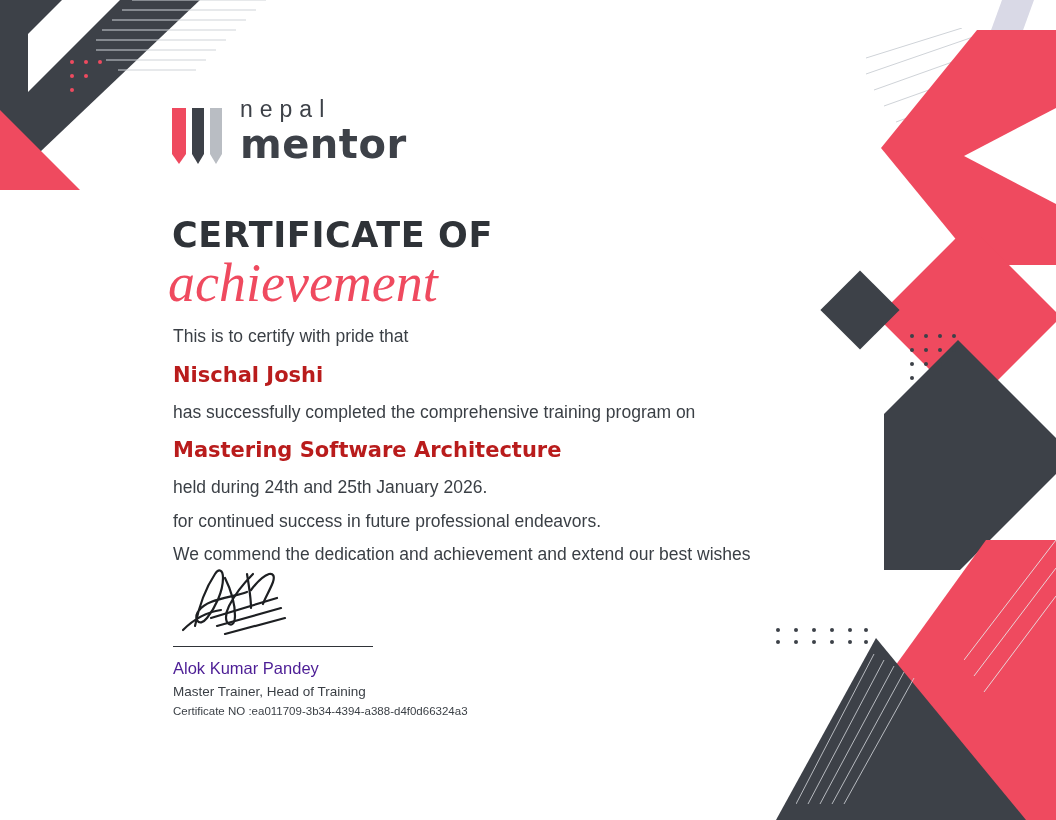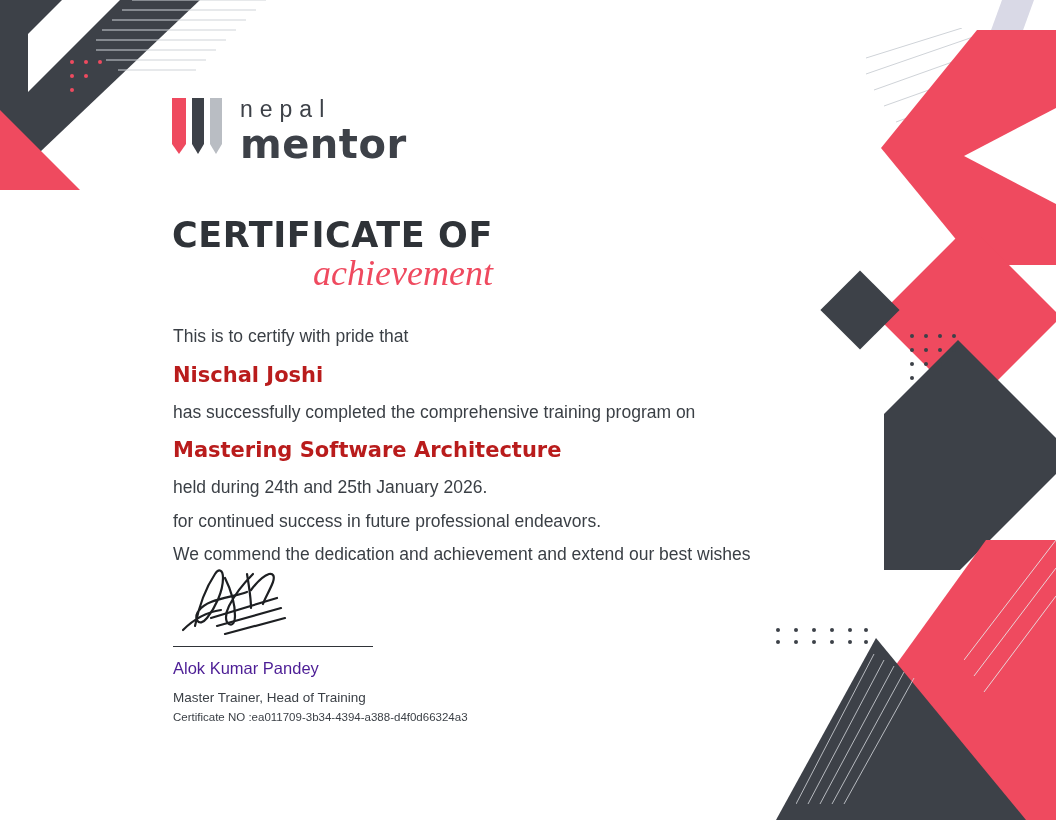--- a/index.html
+++ b/index.html
@@ -132,21 +132,21 @@
   }
   .br-dots {
     left: 774px; bottom: 176px;
     width: 96px; height: 18px;
   }
 
   .logo {
     position: absolute;
     left: 172px; top: 98px;
     display: flex;
-    align-items: flex-start;
+    align-items: flex-end;
   }
   .logo-mark {
     width: 54px; height: 56px;
     margin-right: 14px;
     position: relative;
   }
   .logo-text {
     display: flex;
     flex-direction: column;
     justify-content: center;
@@ -175,28 +175,27 @@
   }
   .title-main {
     font-size: 35px;
     font-weight: bold;
     letter-spacing: 0.6px;
     color: #2f3338;
     font-family: "DejaVu Sans", sans-serif;
     line-height: 1;
   }
   .title-script {
-    font-size: 36px;
+    font-size: 54px;
     color: #ef4a5f;
     font-family: "Liberation Serif", serif;
     font-style: italic;
     line-height: 1.05;
     margin-top: 2px;
     margin-left: -4px;
-    text-align: right;
   }
 
   .body-block {
     position: absolute;
     left: 173px; top: 320px;
     width: 700px;
   }
   .line {
     font-size: 17.5px;
     color: #3a3f45;
@@ -226,21 +225,21 @@
     background: #2f3338;
     margin-top: 2px;
   }
   .sign-name {
     margin-top: 12px;
     font-size: 16.5px;
     color: #4c1d95;
     font-family: "Liberation Sans", sans-serif;
   }
   .sign-role {
-    margin-top: 12px;
+    margin-top: 6px;
     font-size: 13.5px;
     color: #3a3f45;
   }
   .sign-cert {
     margin-top: 6px;
     font-size: 11.5px;
     color: #3a3f45;
   }
 </style>
 </head>

